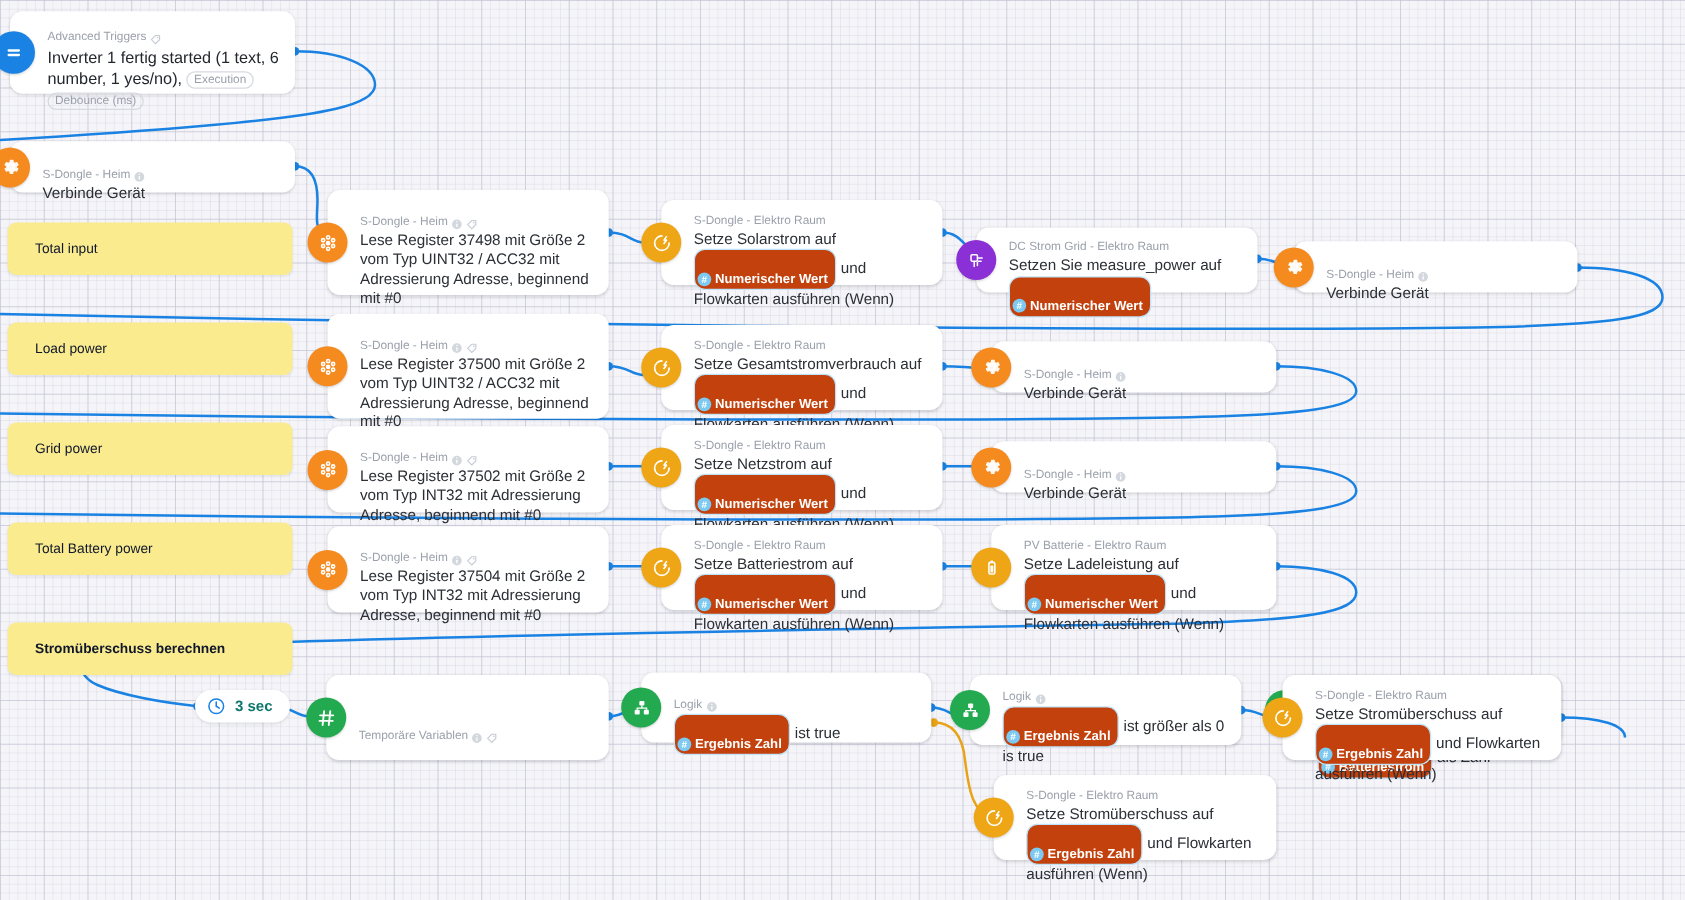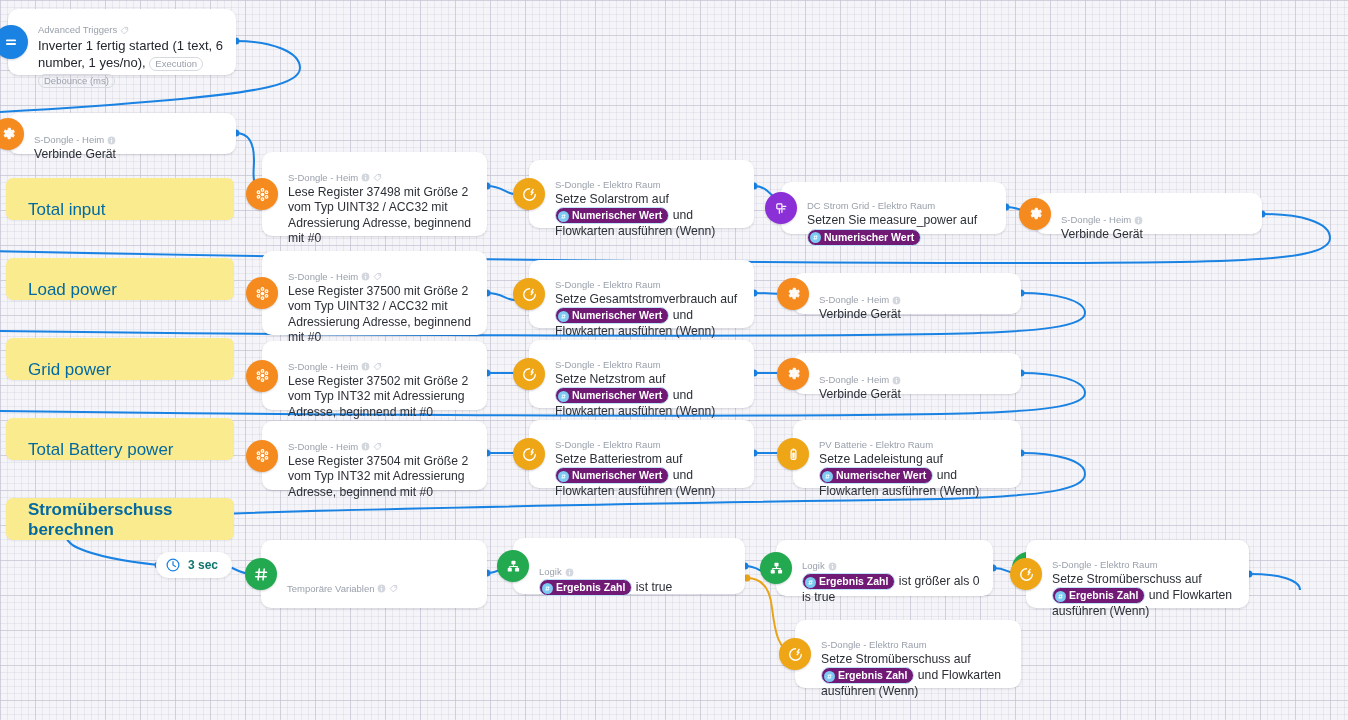--- a/index.html
+++ b/index.html
@@ -43,41 +43,41 @@
   .node .body{
     padding:8px 10px 9px 26px;
     width:100%;
     box-sizing:border-box;
   }
   .meta{
     font-size:9.5px;
     color:#9aa0ab;
     line-height:12px;
     white-space:nowrap;
-    display:flex;align-items:center;gap:3px;
+    display:flex;align-items:flex-end;gap:3px;
     margin-bottom:1px;
     margin-top:31px;
   }
   .meta .mini{
     display:inline-block;width:9px;height:9px;flex:0 0 auto;opacity:.75;
   }
   .title{
     font-size:12.2px;
     color:#2b2f36;
     line-height:15.5px;
     word-wrap:break-word;
   }
   .chip{
     display:inline-block;
-    background:#701a75;
+    background:#c2410c;
     color:#fff;
     font-size:10.5px;
     font-weight:bold;
     line-height:13px;
-    padding:1px 6px 1px 2px;
+    padding:17px 6px 1px 2px;
     border-radius:9px;
     border:1.5px solid #bfe4fa;
     vertical-align:middle;
     white-space:nowrap;
   }
   .chip .hash{
     display:inline-block;
     width:11px;height:11px;border-radius:50%;
     background:#7cc9f2;color:#fff;
     font-size:8px;line-height:11px;text-align:center;
@@ -97,25 +97,25 @@
 
   
   .trigger .body{padding:9px 10px 9px 28px;}
   .trigger .title{font-size:13px;line-height:17px;color:#23272e;}
 
   
   .sticky{
     position:absolute;
     background:#fbeb8f;
     border-radius:7px;
-    display:flex;align-items:flex-end;
+    display:flex;align-items:center;
     padding-left:22px;
     box-sizing:border-box;
-    font-size:17px;
-    color:#0369a1;
+    font-size:11px;
+    color:#0f172a;
     box-shadow:0 1px 2px rgba(16,24,40,0.07);
   }
 
   
   .delay{
     position:absolute;
     background:#fff;
     border-radius:16px;
     height:26px;
     display:flex;align-items:center;

